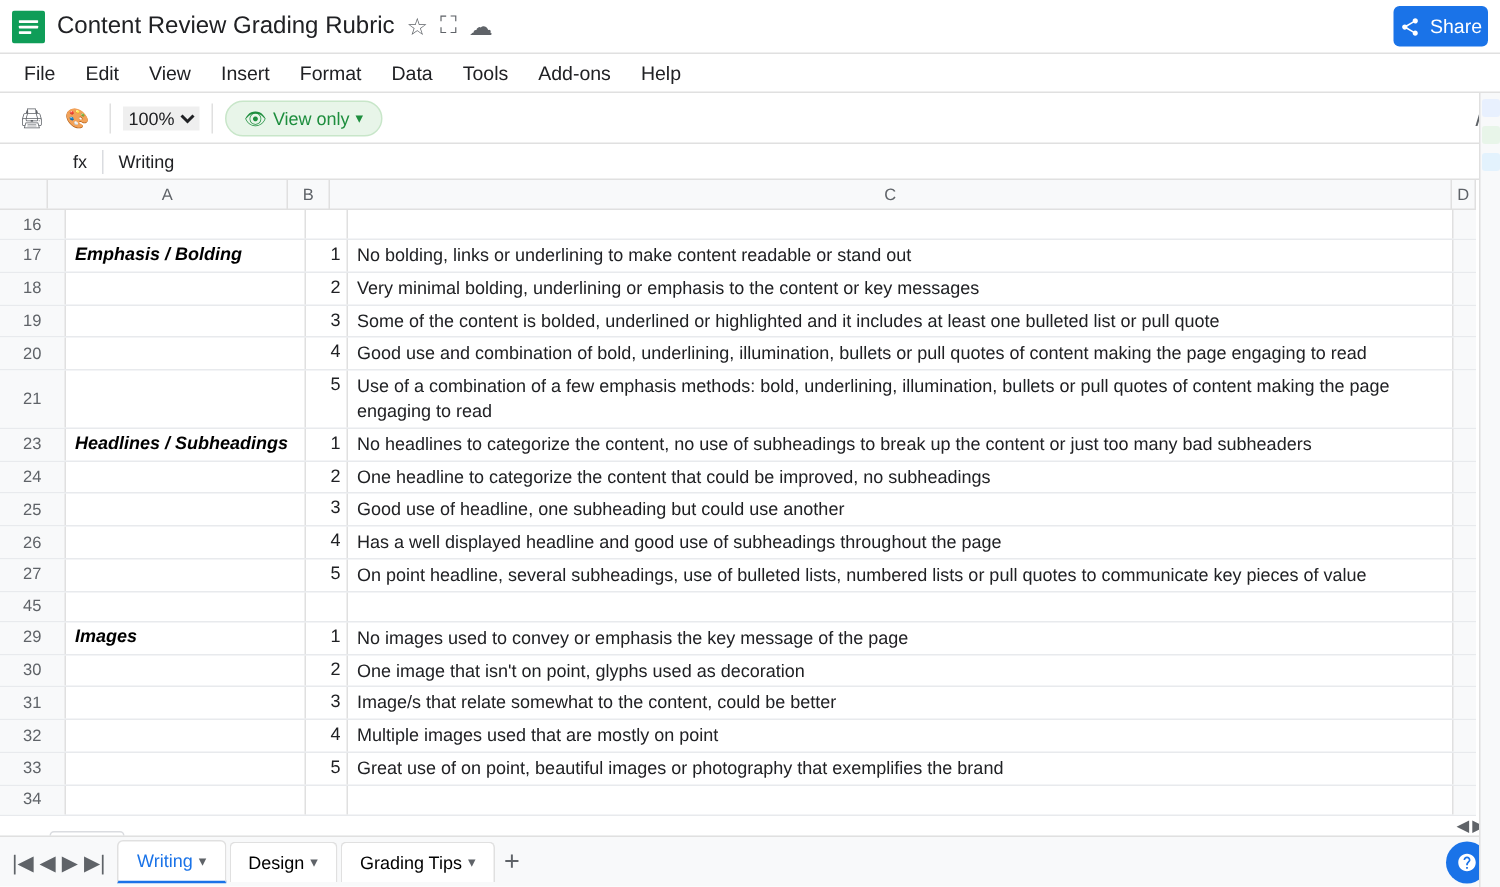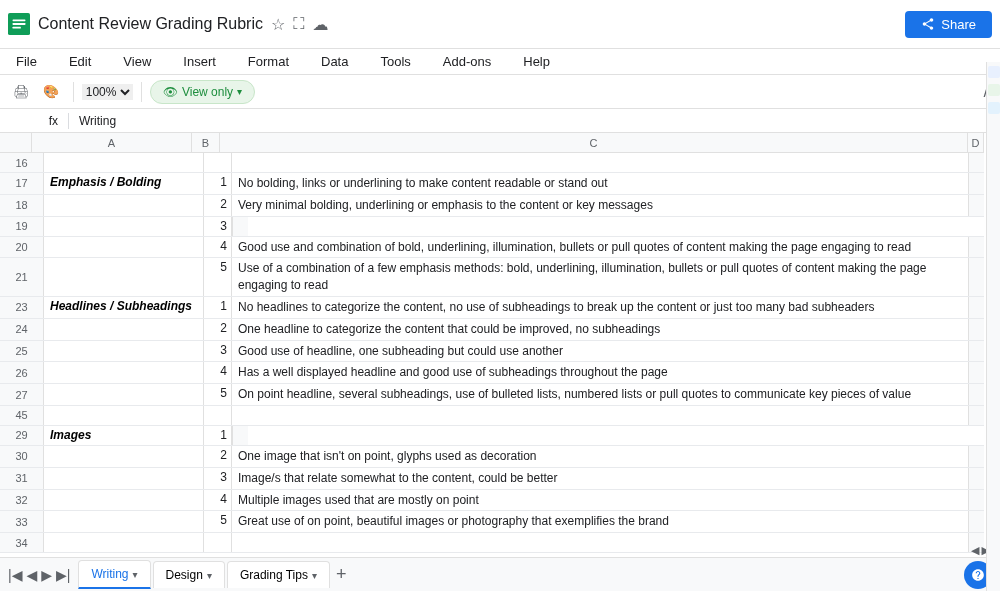--- a/index.html
+++ b/index.html
@@ -1,26 +1,26 @@
 <!DOCTYPE html>
 <html><head>
   <meta charset="utf-8">
   <style>
     * { box-sizing: border-box; margin: 0; padding: 0; }
     body { font-family: Arial, sans-serif; font-size: 12px; background: #fff; overflow: hidden; width: 1000px; height: 591px; }
 
     
-    #top-bar { display: flex; align-items: center; padding: 4px 8px; background: #fff; border-bottom: 1px solid #e0e0e0; height: 49px; }
+    #top-bar { display: flex; align-items: center; padding: 4px 8px; background: #fff; border-bottom: 1px solid #e0e0e0; height: 36px; }
     #app-icon { width: 22px; height: 22px; margin-right: 8px; flex-shrink: 0; }
     #doc-title { font-size: 16px; color: #202124; margin-right: 8px; font-weight: normal; }
     #title-icons { display: flex; gap: 8px; align-items: center; color: #5f6368; margin-right: auto; }
-    #share-btn { background: #1a73e8; color: #fff; border: none; border-radius: 4px; padding: 6px 16px; font-size: 13px; cursor: pointer; display: flex; align-items: center; gap: 6px; font-weight: 500; }
-
-    
-    #menu-bar { display: flex; align-items: center; padding: 2px 8px; background: #fff; border-bottom: 1px solid #e0e0e0; height: 26px; gap: 16px; }
+    #share-btn { background: #1a73e8; color: #fff; border: none; border-radius: 4px; padding: 6px 4px; font-size: 13px; cursor: pointer; display: flex; align-items: center; gap: 6px; font-weight: 500; }
+
+    
+    #menu-bar { display: flex; align-items: center; padding: 2px 8px; background: #fff; border-bottom: 1px solid #e0e0e0; height: 26px; gap: 4px; }
     .menu-item { padding: 2px 8px; cursor: pointer; font-size: 13px; color: #202124; border-radius: 3px; }
 
     
     #toolbar { display: flex; align-items: center; padding: 4px 8px; background: #fff; border-bottom: 1px solid #e0e0e0; height: 34px; gap: 4px; }
     .toolbar-btn { background: none; border: none; cursor: pointer; padding: 3px 5px; border-radius: 3px; color: #5f6368; font-size: 13px; display: flex; align-items: center; }
     #view-only-btn { background: #e8f5e9; border: 1px solid #c8e6c9; border-radius: 16px; padding: 4px 12px; font-size: 12px; color: #1e8e3e; cursor: pointer; display: flex; align-items: center; gap: 4px; font-weight: 500; }
     #zoom-select { font-size: 12px; border: none; color: #202124; cursor: pointer; }
     .toolbar-divider { width: 1px; height: 20px; background: #e0e0e0; margin: 0 4px; }
     #toolbar-right { margin-left: auto; }
     .collapse-btn { background: none; border: none; cursor: pointer; color: #5f6368; font-size: 14px; }
@@ -164,20 +164,21 @@
       <div class="row-num">18</div>
       <div class="cell-a" style=""></div>
       <div class="cell-b">2</div>
       <div class="cell-c">Very minimal bolding, underlining or emphasis to the content or key messages</div>
       <div class="cell-d"></div>
     </div>
         <div class="grid-row">
       <div class="row-num">19</div>
       <div class="cell-a" style=""></div>
       <div class="cell-b">3</div>
+      <div class="cell-c">Some of the content is bolded, underlined or highlighted and it includes at least one bulleted list or pull quote</div>
       <div class="cell-d"></div>
     </div>
         <div class="grid-row">
       <div class="row-num">20</div>
       <div class="cell-a" style=""></div>
       <div class="cell-b">4</div>
       <div class="cell-c">Good use and combination of bold, underlining, illumination, bullets or pull quotes of content making the page engaging to read</div>
       <div class="cell-d"></div>
     </div>
         <div class="grid-row">
@@ -226,20 +227,21 @@
       <div class="row-num">45</div>
       <div class="cell-a" style=""></div>
       <div class="cell-b"></div>
       <div class="cell-c"></div>
       <div class="cell-d"></div>
     </div>
         <div class="grid-row">
       <div class="row-num">29</div>
       <div class="cell-a" style="font-style: italic; font-weight: bold;">Images</div>
       <div class="cell-b">1</div>
+      <div class="cell-c">No images used to convey or emphasis the key message of the page</div>
       <div class="cell-d"></div>
     </div>
         <div class="grid-row">
       <div class="row-num">30</div>
       <div class="cell-a" style=""></div>
       <div class="cell-b">2</div>
       <div class="cell-c">One image that isn't on point, glyphs used as decoration</div>
       <div class="cell-d"></div>
     </div>
         <div class="grid-row">

